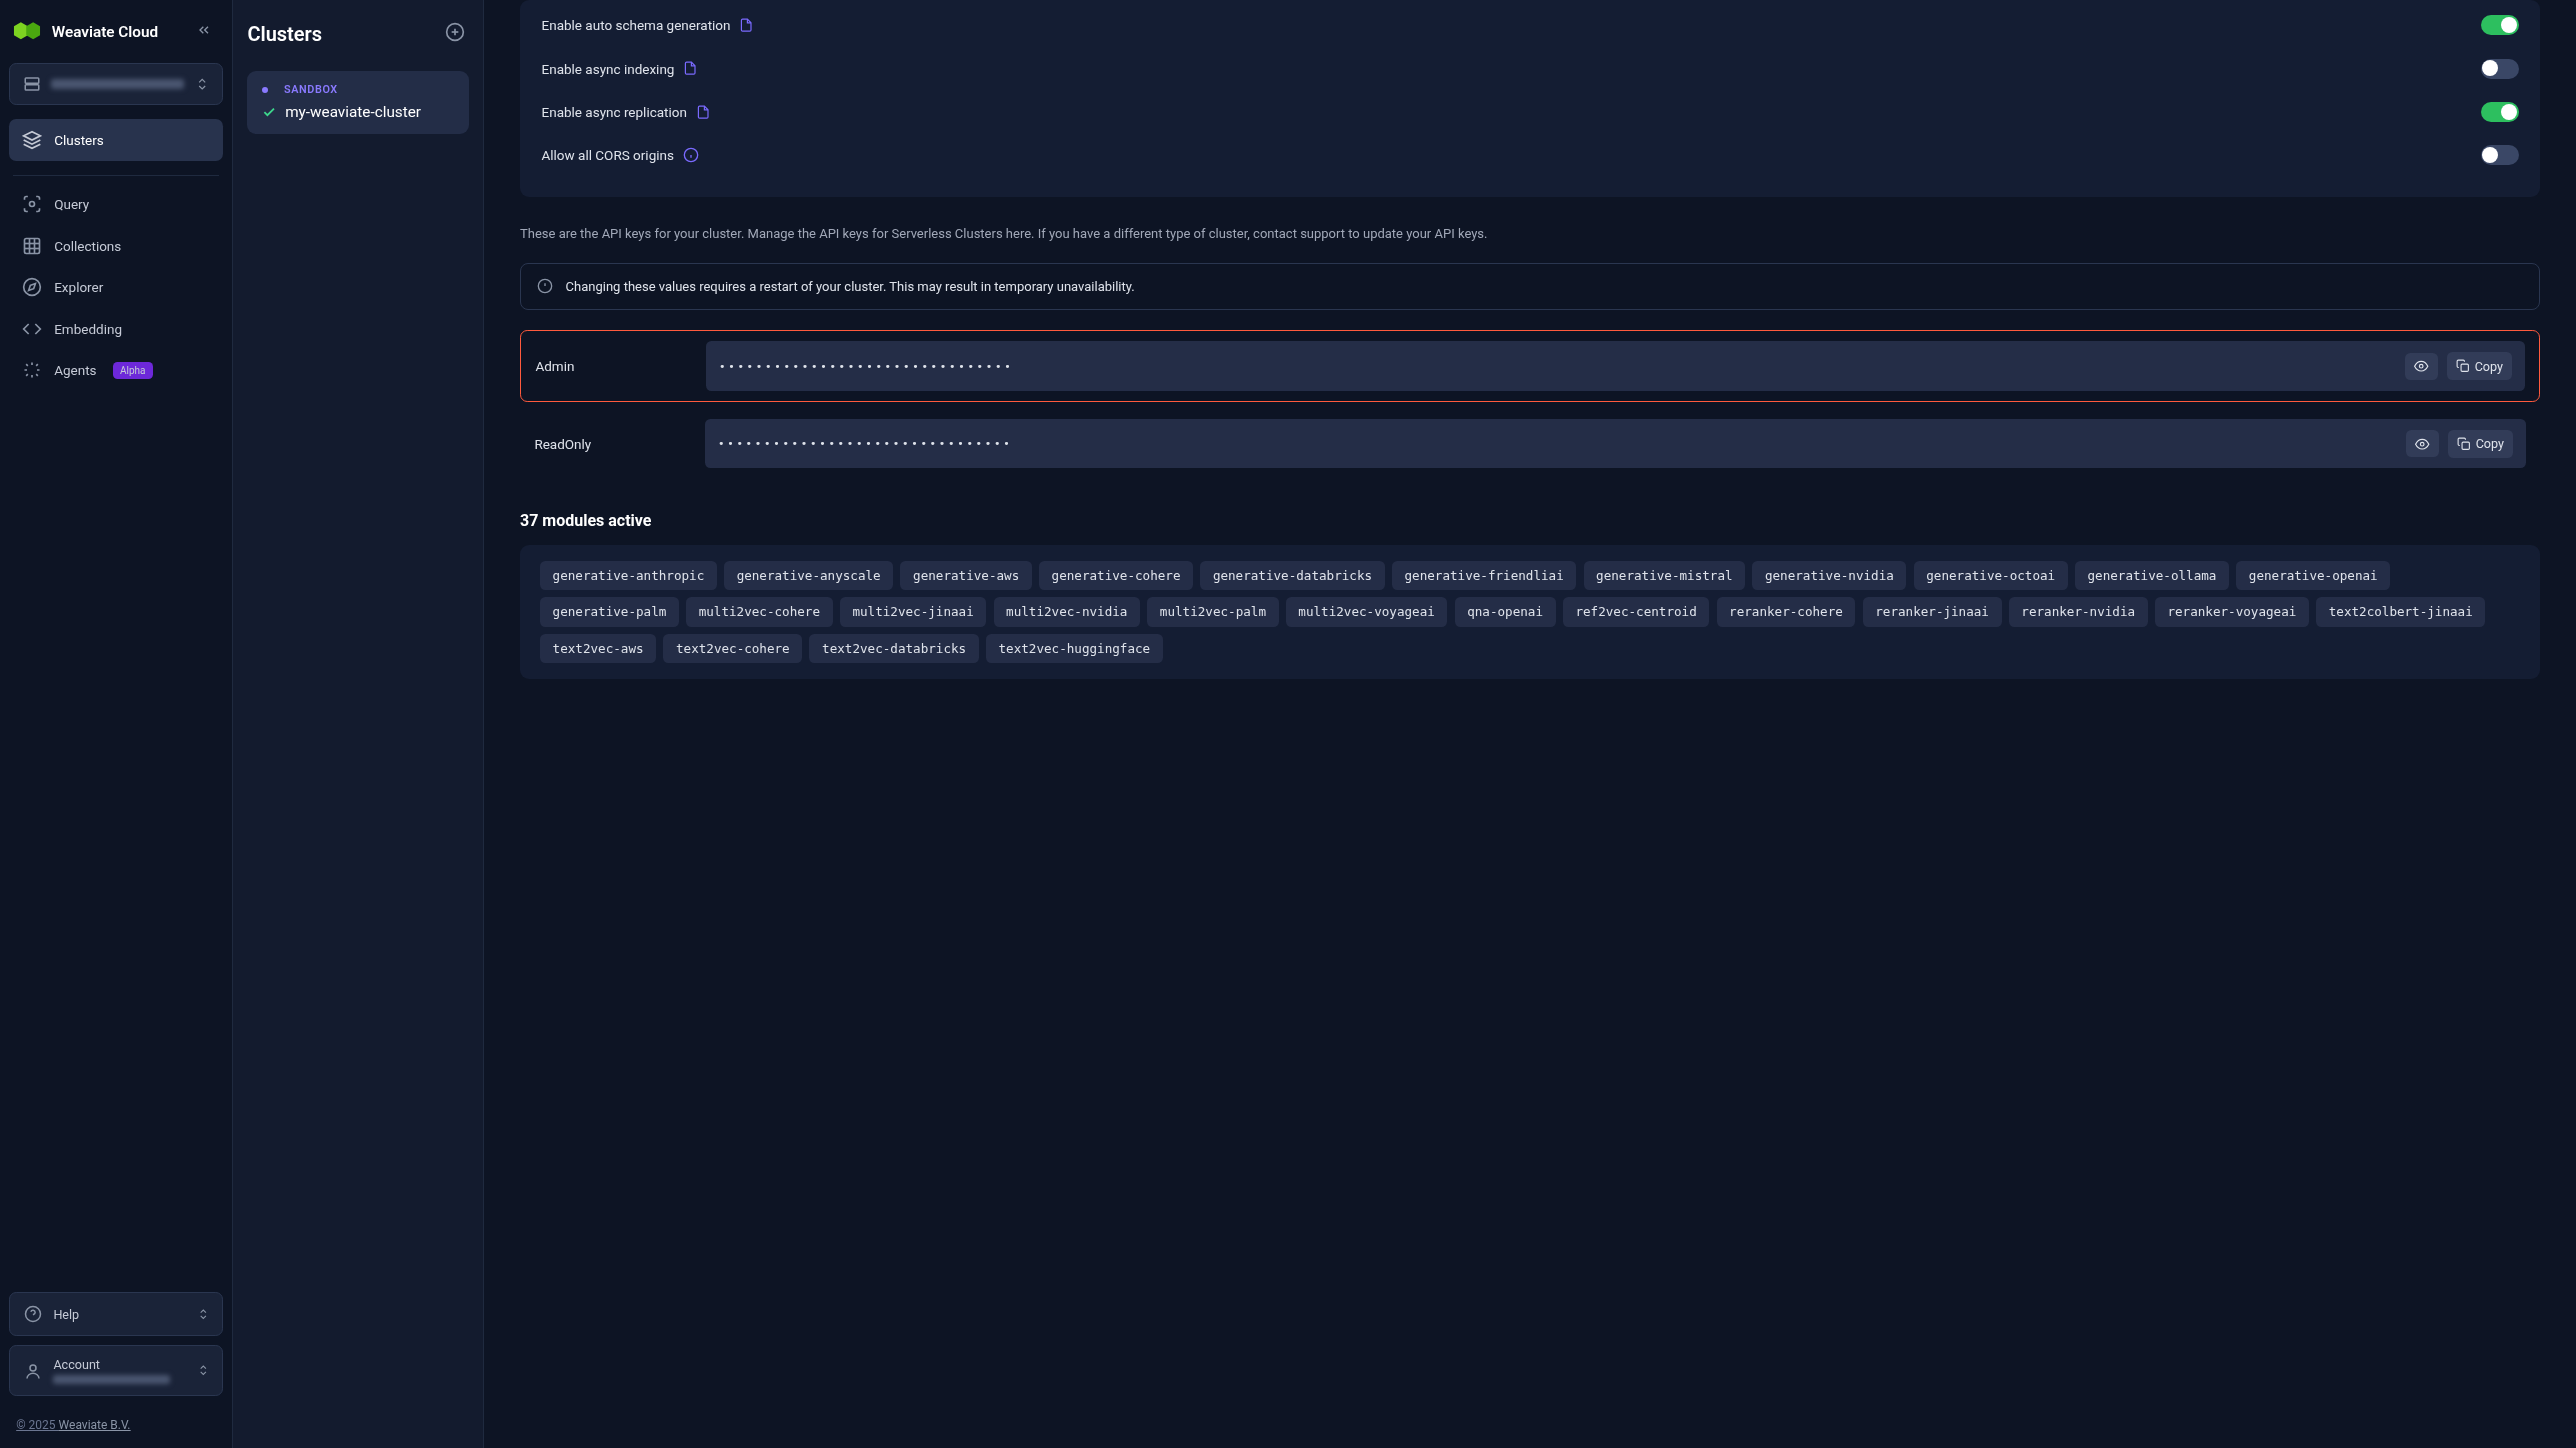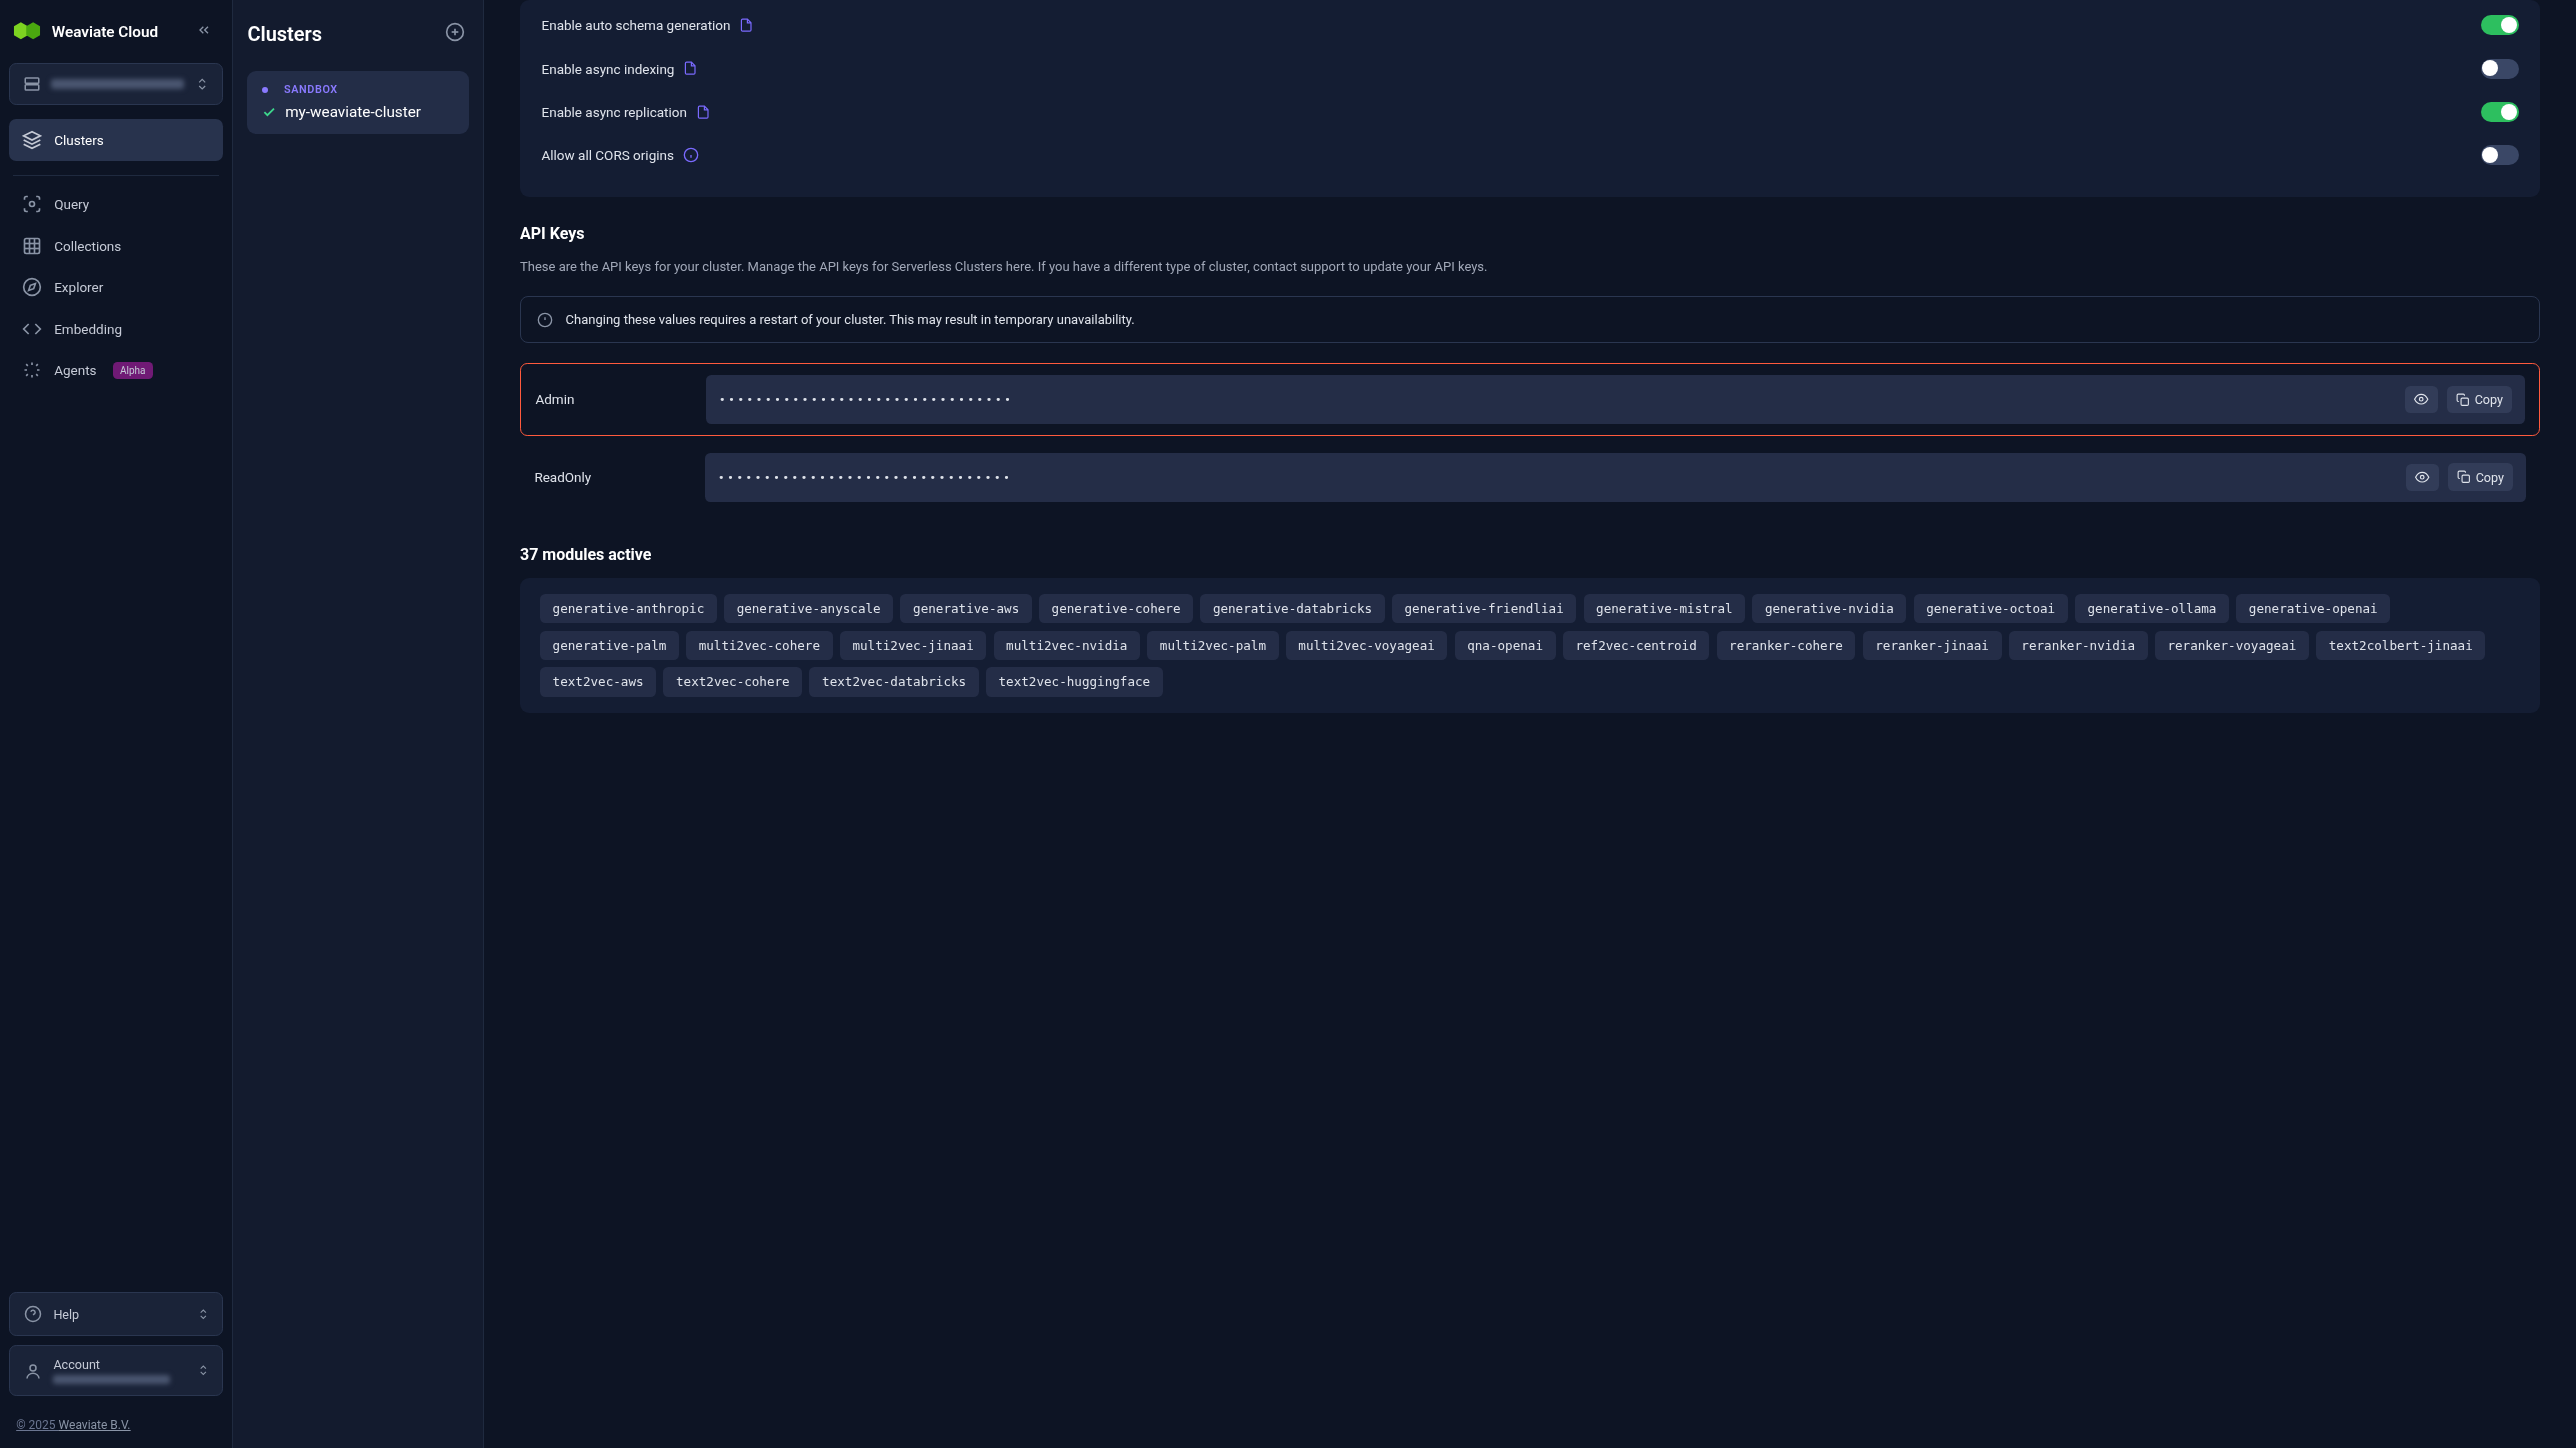--- a/index.html
+++ b/index.html
@@ -61,21 +61,21 @@
   border-radius: 7.2px;
   color: #c5cad6;
   cursor: pointer;
   font-size: 13.5px;
 }
 .nav-item.active { background: #28334d; color: #fff; }
 .nav-icon { width: 20px; height: 20px; display: flex; align-items: center; justify-content: center; color: #8a94a6; }
 .nav-item.active .nav-icon { color: #c5cad6; }
 .divider { height: 0.9px; background: #1f2a3f; margin: 7.2px 3.6px; }
 .badge-alpha {
-  background: #701a75;
+  background: #6d28d9;
   color: #c5cad6;
   font-size: 10px;
   padding: 2.7px 7.2px;
   border-radius: 4.5px;
   margin-left: 3.6px;
 }
 .sidebar-bottom { margin-top: auto; display: flex; flex-direction: column; gap: 9px; }
 .bottom-item {
   background: #1a2338;
   border: 0.9px solid #2a3650;
@@ -455,21 +455,20 @@
             </svg>
           </span>
     </div>
     <div class="toggle ">
           <div class="knob"></div>
         </div>
       </div>
     </div>
 
   <div class="api-keys-section">
-    <div class="section-title">API Keys</div>
     <div class="section-desc">These are the API keys for your cluster. Manage the API keys for Serverless Clusters here. If you have a different type of cluster, contact support to update your API keys.</div>
 
     <div class="alert-box">
       <span class="alert-ic">
         <svg width="16" height="16" viewBox="0 0 24 24" fill="none" stroke="currentColor" stroke-width="2">
             <circle cx="12" cy="12" r="10"></circle>
             <line x1="12" y1="8" x2="12" y2="12"></line>
             <line x1="12" y1="16" x2="12" y2="16"></line>
           </svg>
       </span>

